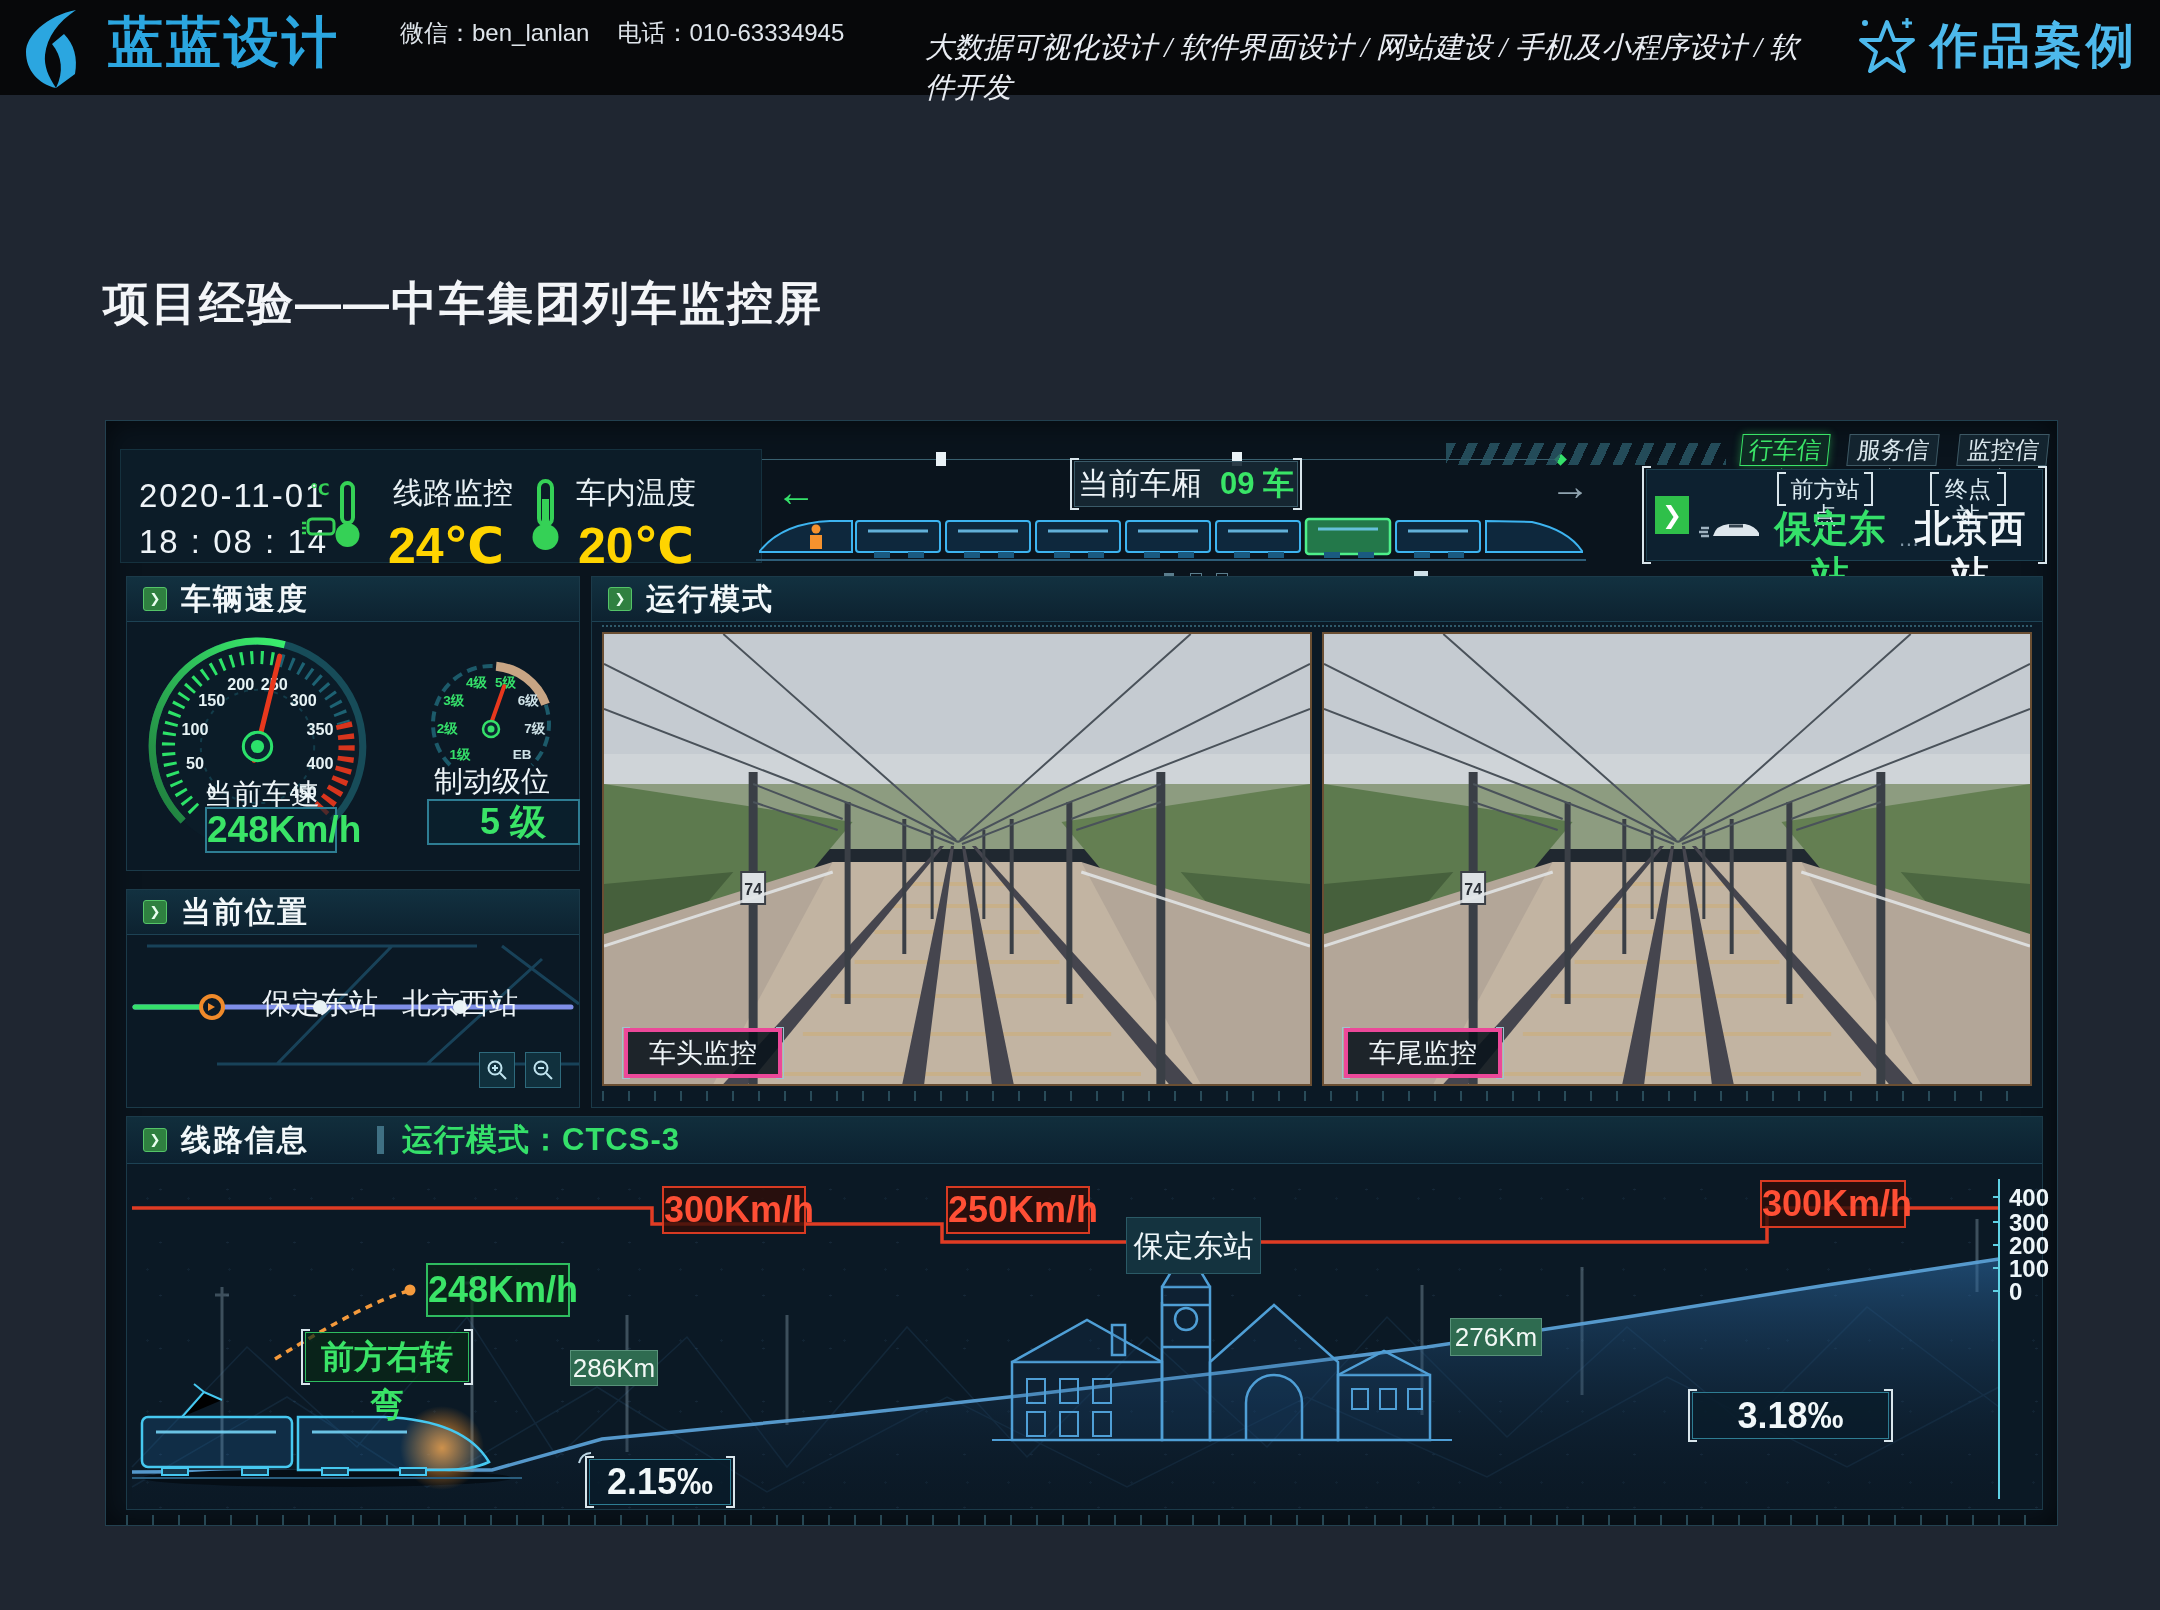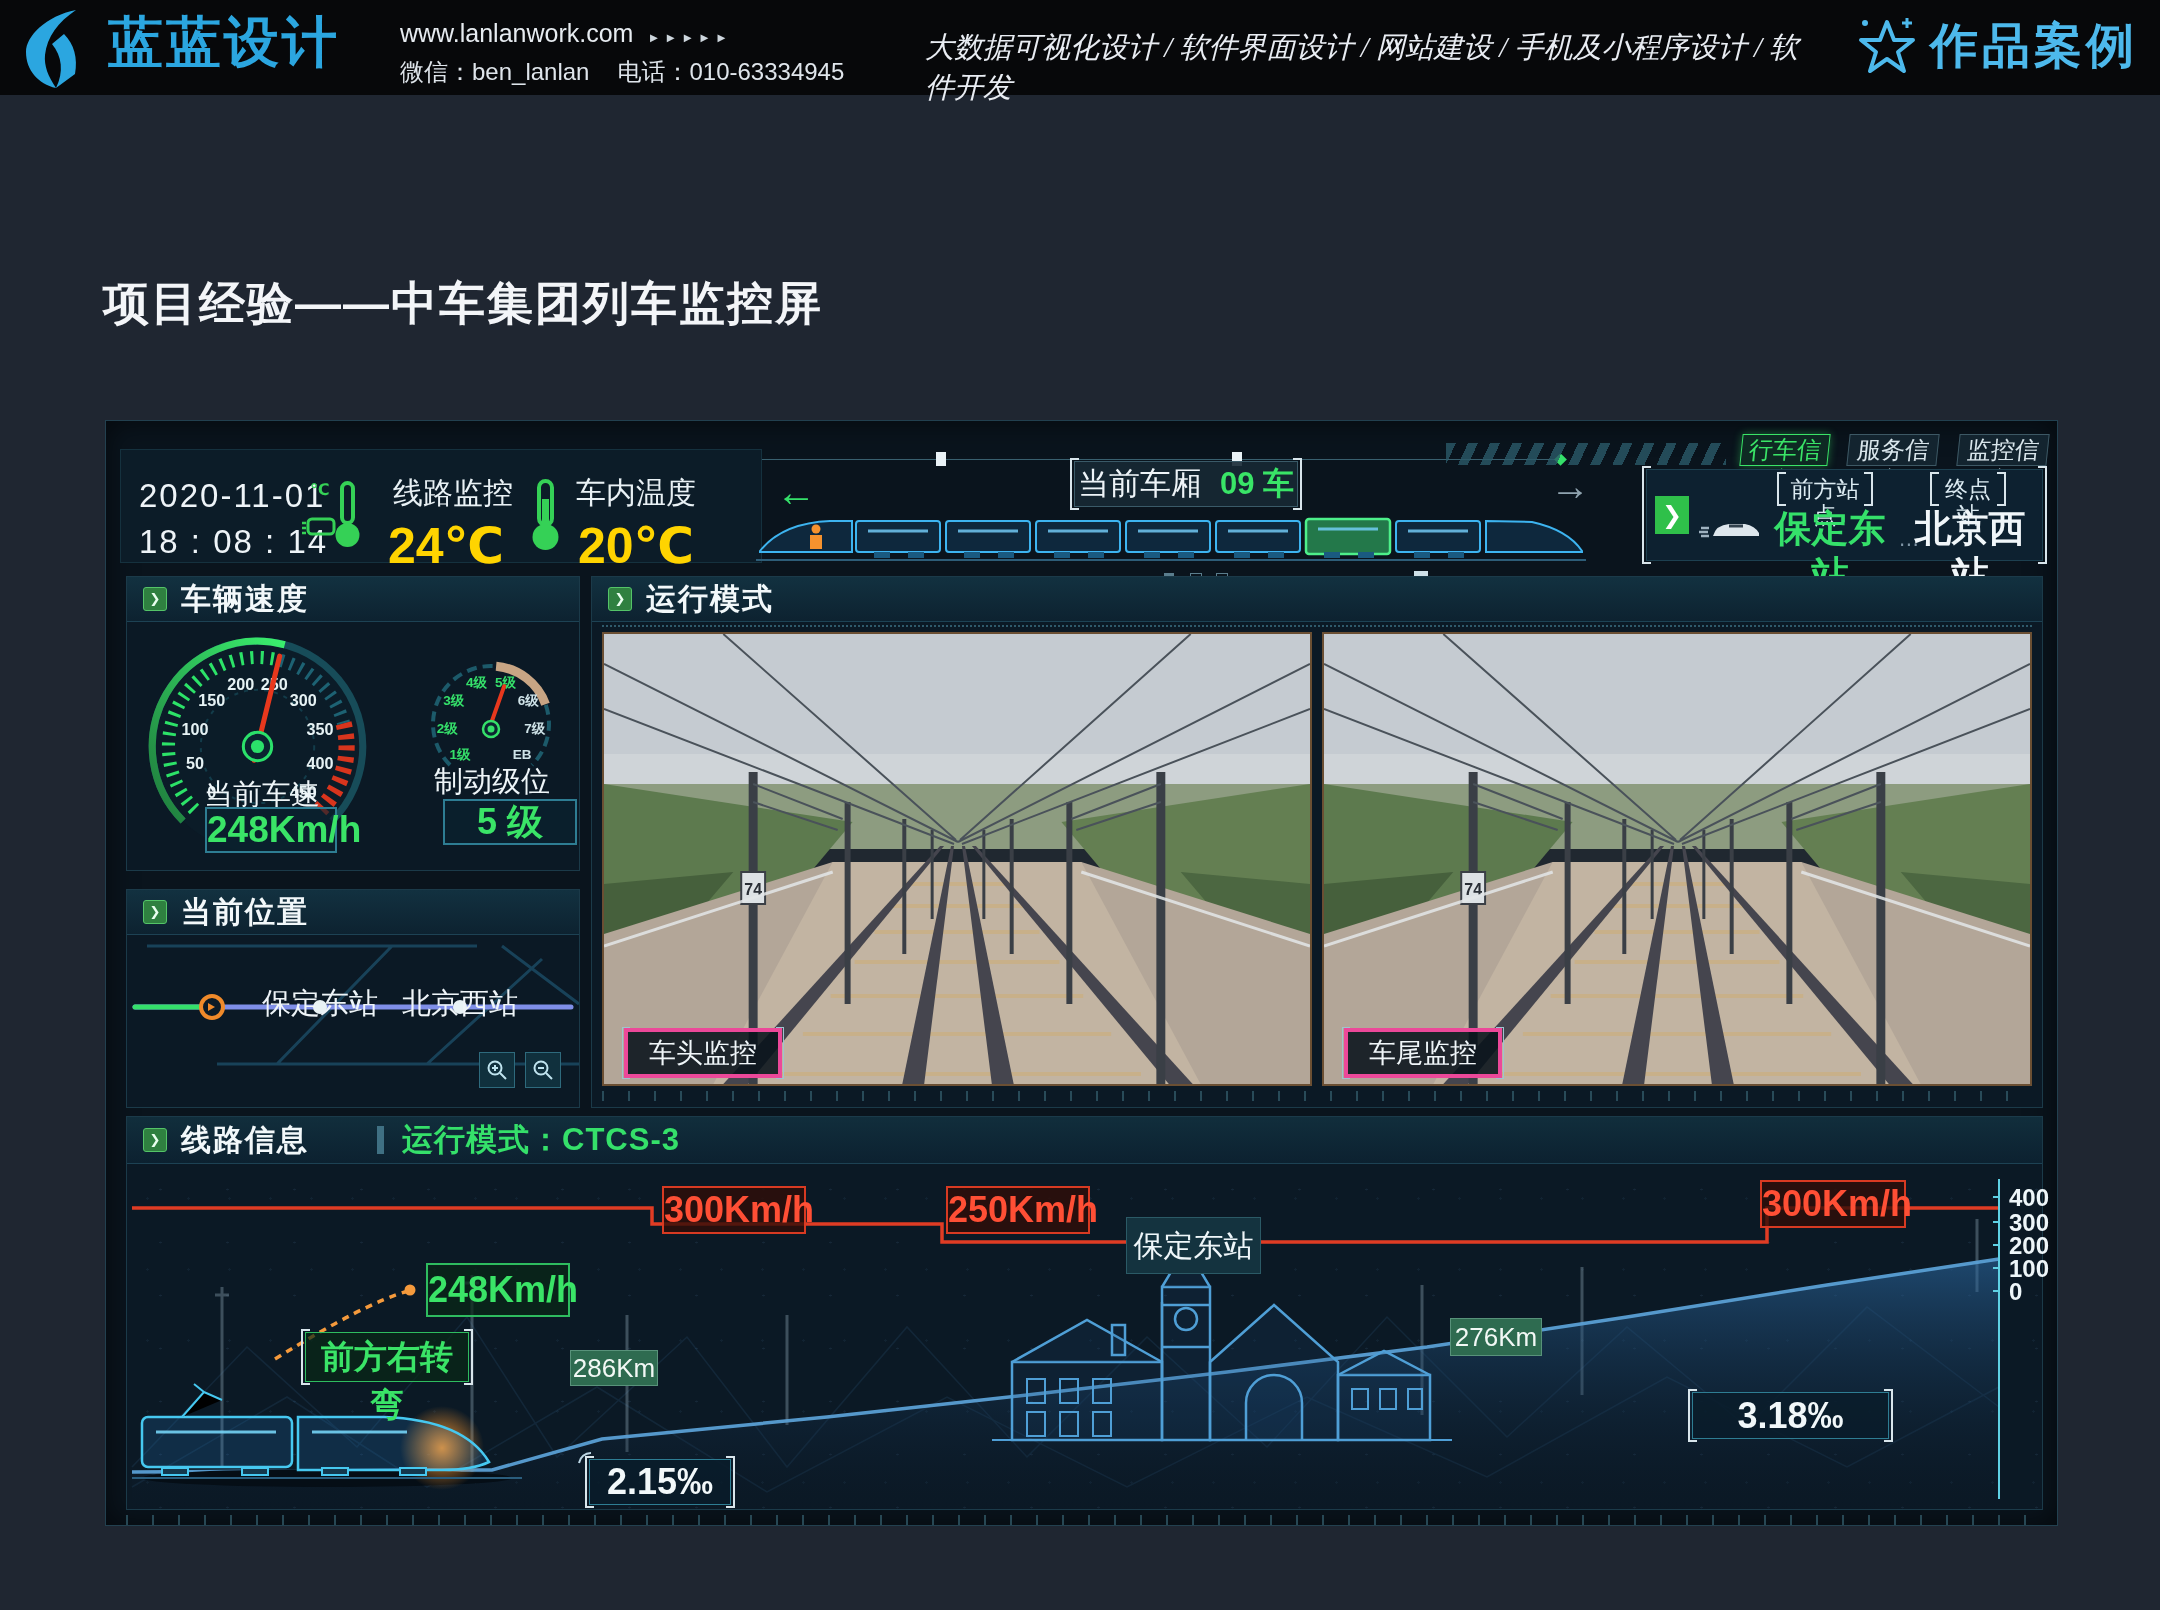--- a/index.html
+++ b/index.html
@@ -100,21 +100,20 @@
 
   <header class="site-header">
     <div class="logo">
       <svg width="80" height="84" viewBox="0 0 80 84">
         <path d="M58,4 C28,10 8,30 8,46 C8,64 20,78 38,82 C30,70 26,60 27,49 C29,31 40,16 58,4 Z" fill="#2ba6e0"></path>
         <path d="M46,28 C56,38 60,52 57,68 L38,82 C46,66 44,50 34,38 Z" fill="#2ba6e0"></path>
       </svg>
       <span class="logo-text">蓝蓝设计</span>
     </div>
     <div class="contact">
-      <div><span class="l1">www.lanlanwork.com</span><span class="arrows">►►►►►</span></div>
       <div class="l2"><span>微信：ben_lanlan</span><span class="phone">电话：010-63334945</span></div>
     </div>
     <div class="services">大数据可视化设计 / 软件界面设计 / 网站建设 / 手机及小程序设计 / 软件开发</div>
     <div class="portfolio">
       <svg width="62" height="64" viewBox="0 0 62 64">
         <path d="M31,8 L38,26 L57,26 L42,38 L48,57 L31,45 L14,57 L20,38 L5,26 L24,26 Z" fill="none" stroke="#4db9ec" stroke-width="4" stroke-linejoin="round"></path>
         <circle cx="9" cy="9" r="3" fill="#4db9ec"></circle>
         <path d="M51,4 v10 M46,9 h10" stroke="#4db9ec" stroke-width="3"></path>
       </svg>
       <span class="portfolio-text">作品案例</span>
@@ -282,21 +281,21 @@
             <text x="112.3" y="56">6级</text>
             <text x="118.7" y="84">7级</text>
             <text x="106.1" y="110">EB</text>
           </g>
         </g>
         <path d="M71,86 L88.2,37.2" stroke="#e8381d" stroke-width="4" stroke-linecap="round"></path>
         <circle cx="75" cy="80" r="8" fill="#0c2531" stroke="#35e06a" stroke-width="2.5"></circle>
         <circle cx="75" cy="80" r="3.5" fill="#35e06a"></circle>
       </svg>
       <div class="gauge-label" style="left:290px;top:185px;width:150px;">制动级位</div>
-      <div class="val-box" style="left:316px;top:222px;width:130px;height:42px;line-height:42px;font-size:36px;">5 级</div>
+      <div class="val-box" style="left:300px;top:222px;width:130px;height:42px;line-height:42px;font-size:36px;padding-left:19px;">5 级</div>
     </div>
 
     <div class="panel" style="left:20px;top:468px;width:452px;height:217px;">
       <div class="p-head">
         <div class="p-ico">❯</div>
         <div class="p-title">当前位置</div>
       </div>
       <svg style="position:absolute;left:0;top:44px;" width="452" height="173" viewBox="0 0 452 173">
         <g stroke="#1b4a63" stroke-width="3" opacity=".85" fill="none">
           <path d="M20,12 H350 M90,130 H452 M150,130 L265,12 M300,130 L415,25 M375,12 L452,70"></path>

